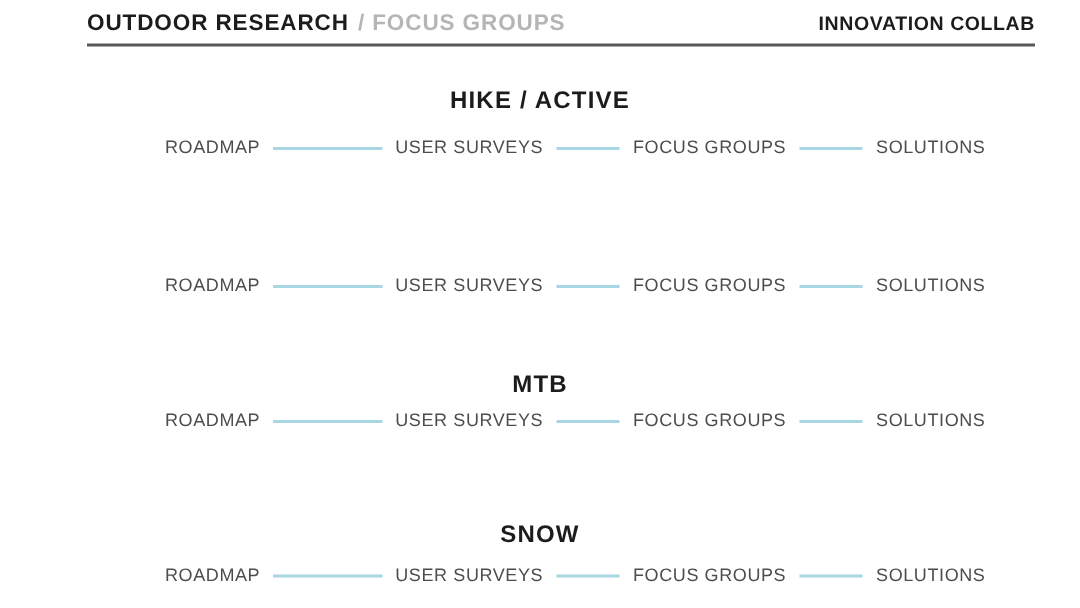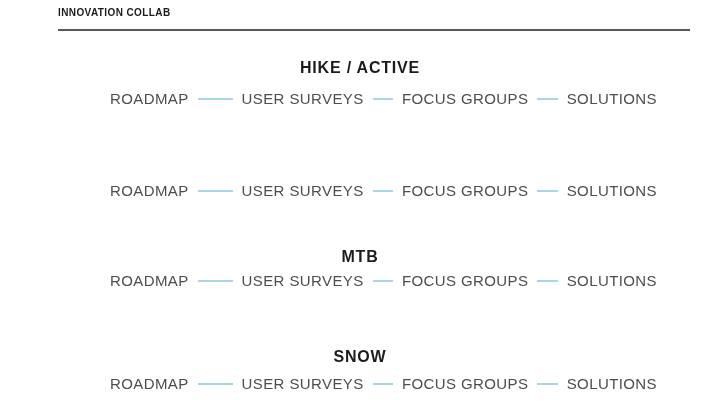--- a/index.html
+++ b/index.html
@@ -37,21 +37,21 @@
     white-space: nowrap;
   }
   .title-secondary {
     font-size: 15px;
     font-weight: bold;
     color: var(--secondary-text, #b5b5b8);
     letter-spacing: 0.6px;
     white-space: nowrap;
   }
   .badge {
-    font-size: 10px;
+    font-size: 13px;
     font-weight: bold;
     color: var(--title, #1c1c1c);
     letter-spacing: 0.4px;
     white-space: nowrap;
   }
   .rule {
     position: absolute;
     left: 58px;
     top: 29px;
     width: 632px;
@@ -84,40 +84,44 @@
     width: 547px;
     display: flex;
     align-items: center;
     gap: 9px;
   }
   .s0 .timeline { top: 35px; }
   .s1 .timeline { top: 35px; }
   .s2 .timeline { top: 28px; }
   .s3 .timeline { top: 31px; }
   .tl-label {
-    font-size: 15px;
+    font-size: 12px;
     line-height: 11px;
     color: var(--label-text, #4d4d4f);
     letter-spacing: 0.4px;
     white-space: nowrap;
   }
   .tl-line {
     height: 2px;
     background: var(--accent-line, #a9d6e3);
     flex: 1 1 0;
   }
   .tl-line.long {
     flex: 1.72 1 0;
   }
 </style>
 </head>
 <body>
 
 <div class="page">
   <div class="header">
+    <div class="header-left">
+      <span class="title-primary">OUTDOOR RESEARCH</span>
+      <span class="title-secondary">/ FOCUS GROUPS</span>
+    </div>
     <span class="badge">INNOVATION COLLAB</span>
   </div>
   <div class="rule"></div>
   <div id="sections-host">
       <div class="section s0">
     <div class="section-title">HIKE / ACTIVE</div>
     <div class="timeline">
           <span class="tl-label">ROADMAP</span>
           <span class="tl-line long"></span>
           <span class="tl-label">USER SURVEYS</span>

